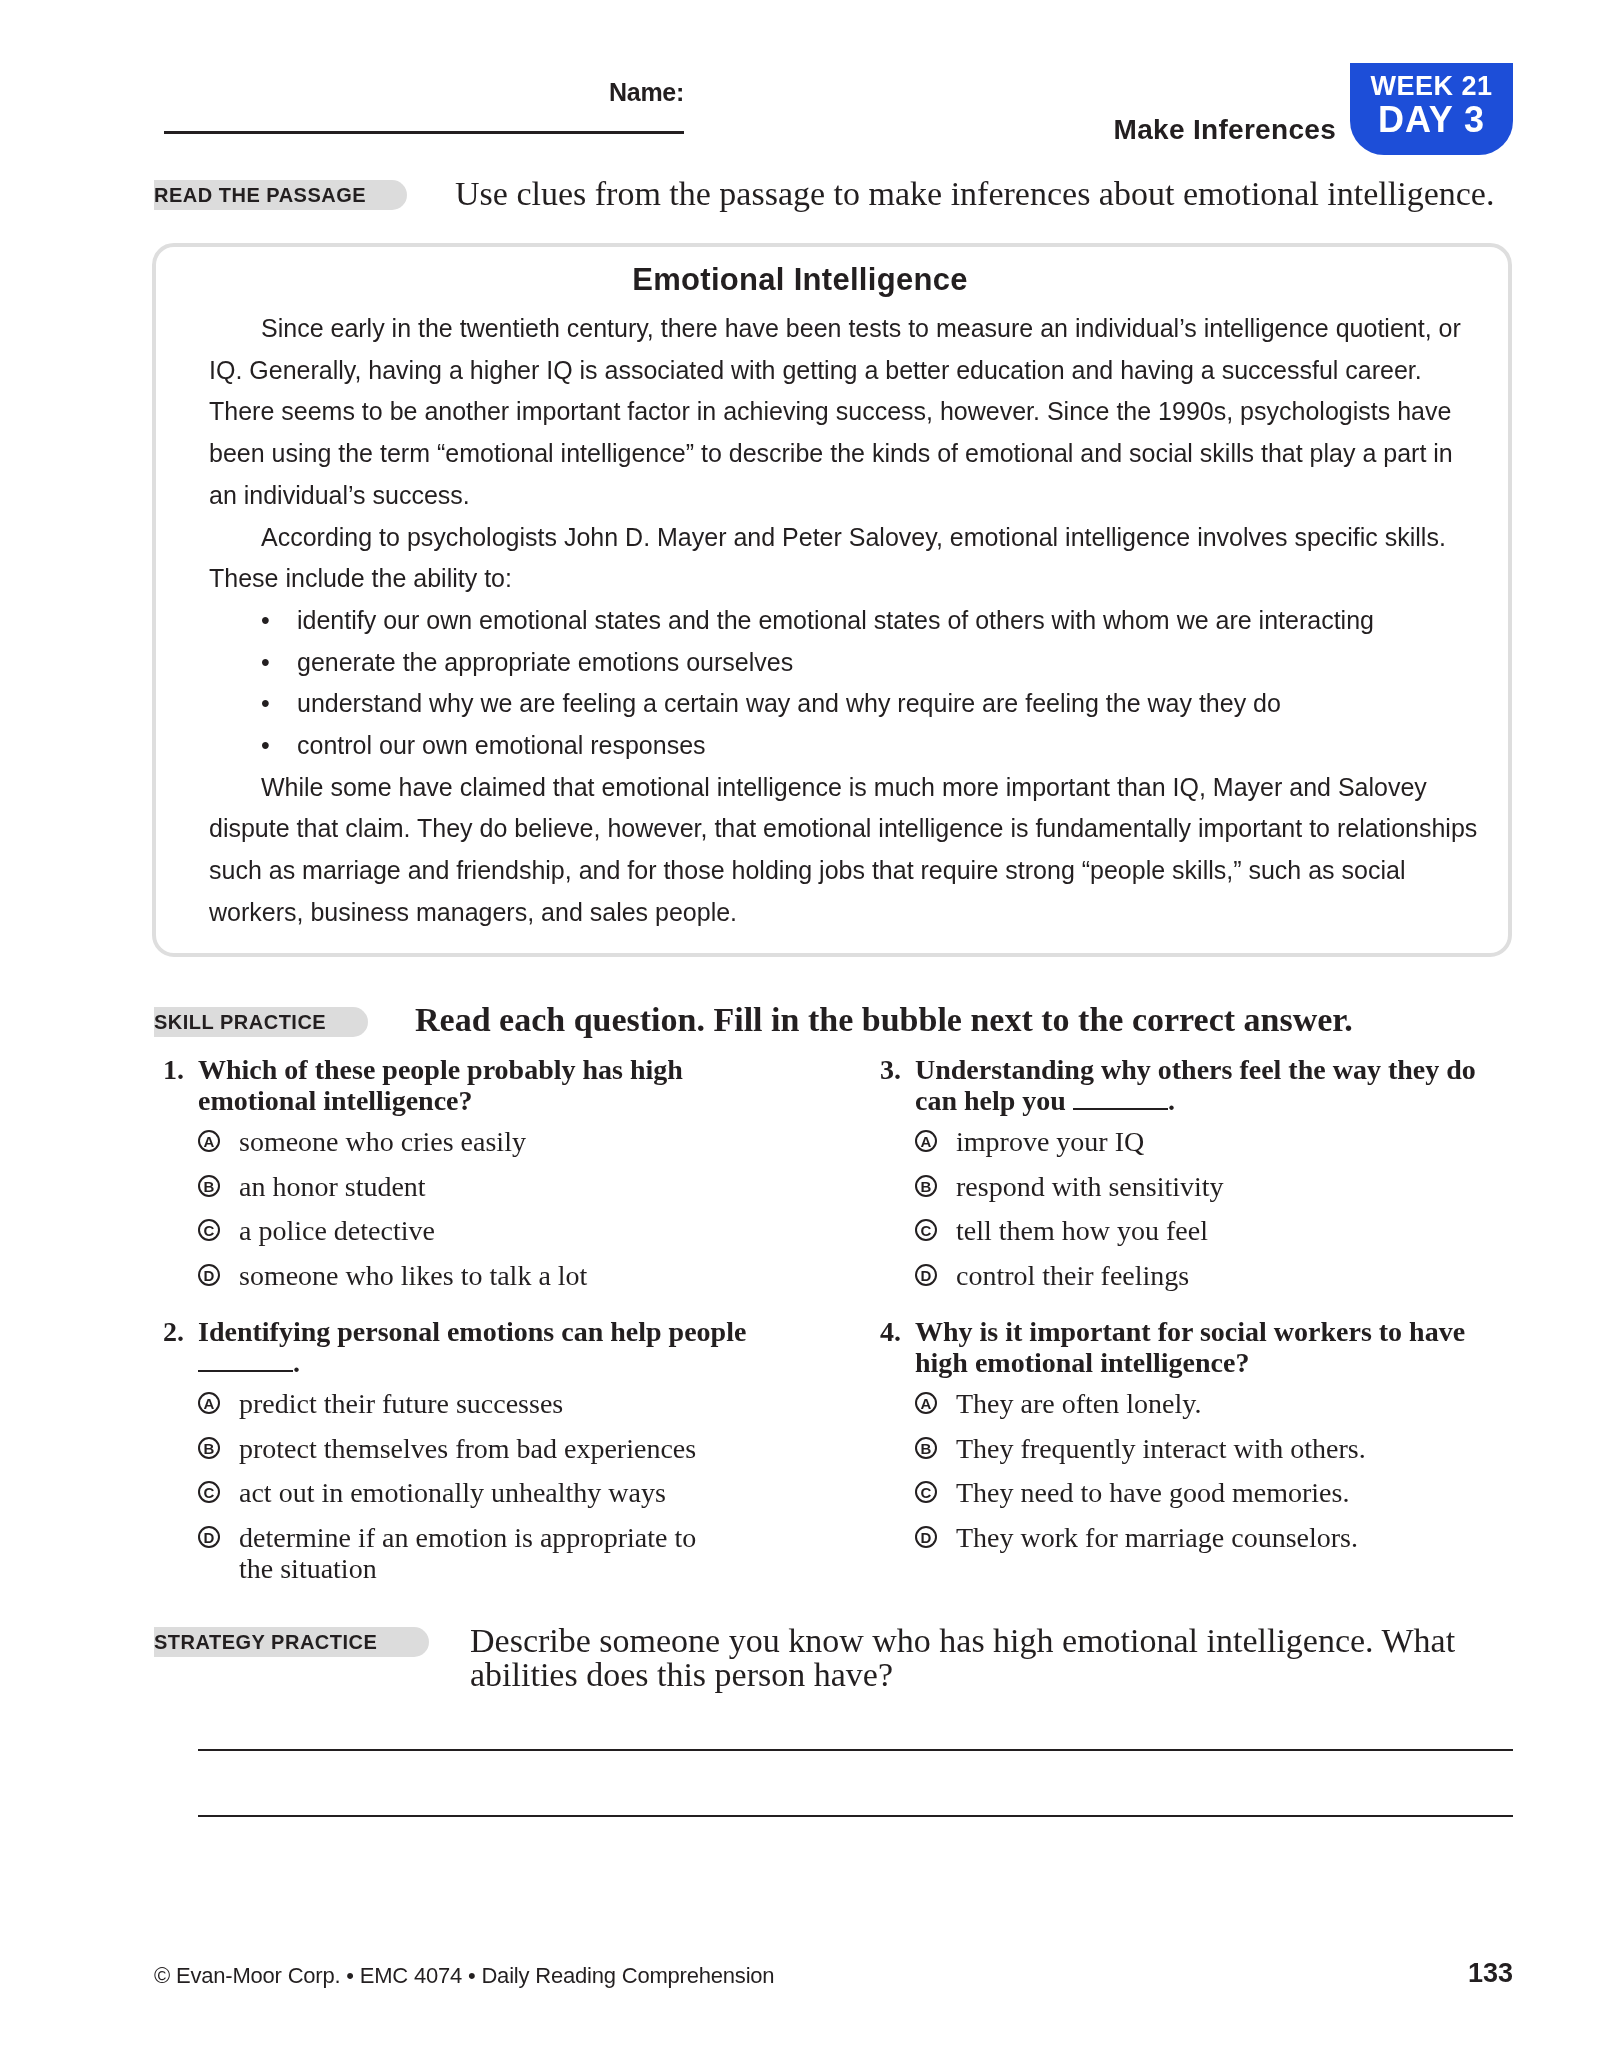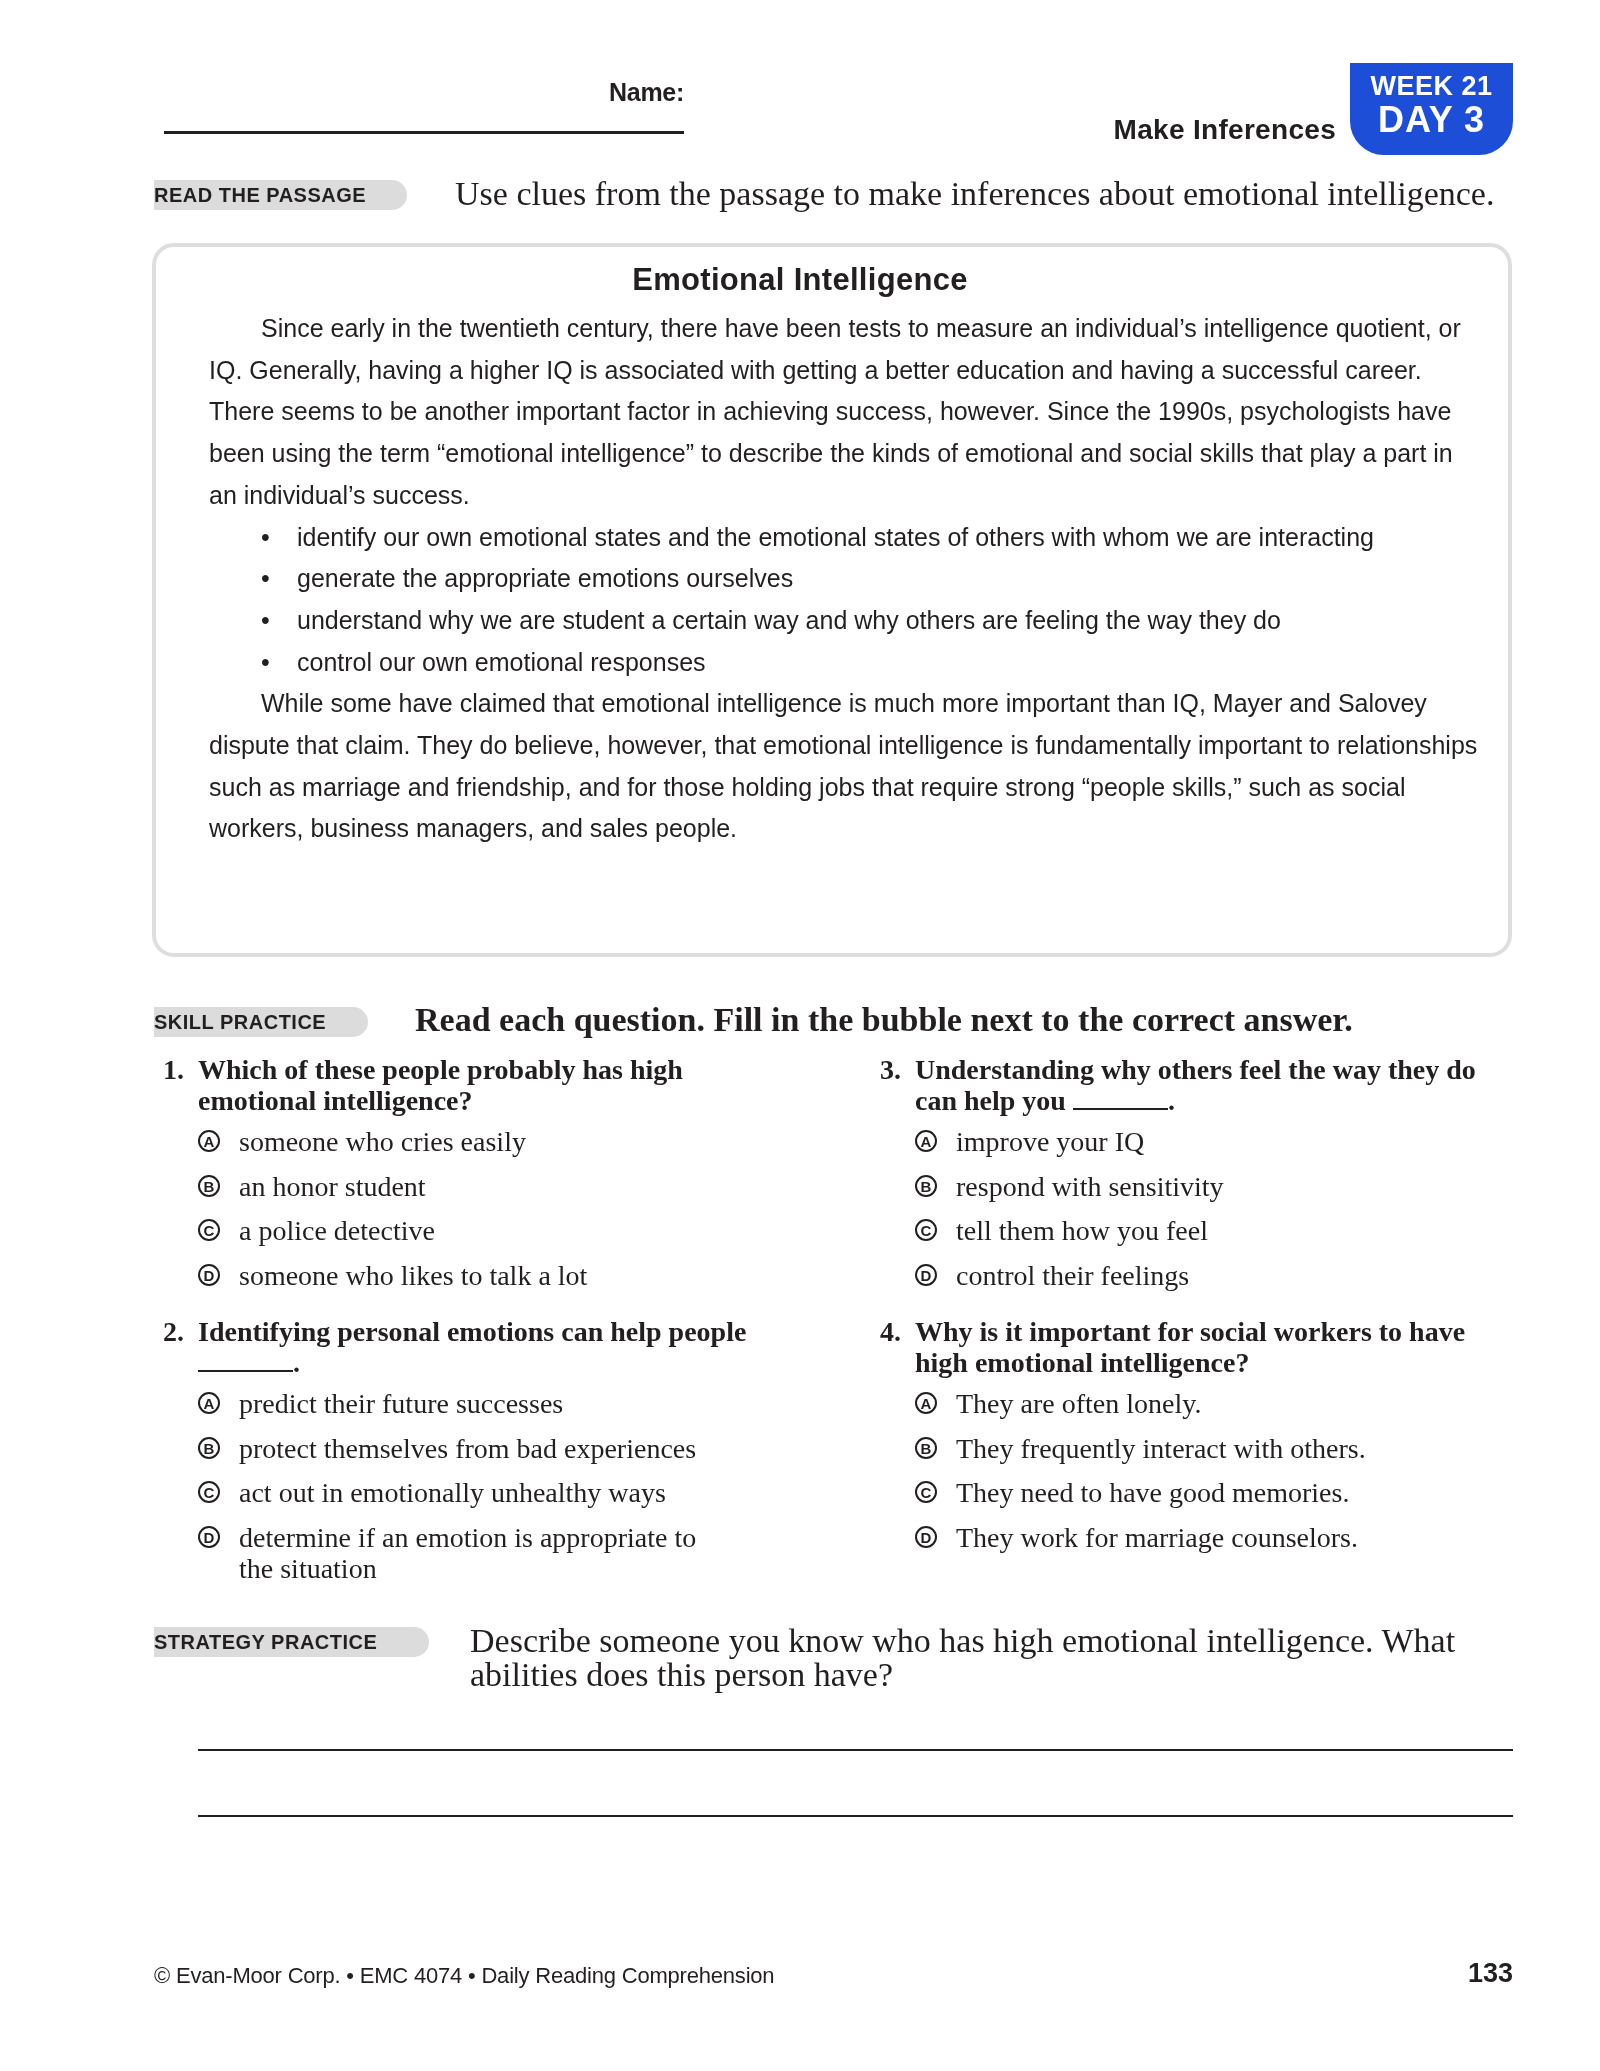--- a/index.html
+++ b/index.html
@@ -79,24 +79,25 @@
   <div class="day-line">DAY 3</div>
 </div>
 
 <div class="abs pill pill-read sans">READ THE PASSAGE</div>
 <div class="abs instr instr-read serif">Use clues from the passage to make inferences about emotional intelligence.</div>
 
 <div class="abs passage-box"></div>
 <div class="abs passage-title sans">Emotional Intelligence</div>
 <div class="abs passage-body sans">
   <p class="indent">Since early in the twentieth century, there have been tests to measure an individual’s intelligence quotient, or IQ. Generally, having a higher IQ is associated with getting a better education and having a successful career. There seems to be another important factor in achieving success, however. Since the 1990s, psychologists have been using the term “emotional intelligence” to describe the kinds of emotional and social skills that play a part in an individual’s success.</p>
+  <p class="indent">According to psychologists John D. Mayer and Peter Salovey, emotional intelligence involves specific skills. These include the ability to:</p>
   <ul class="bullets">
     <li><span class="dot">•</span><span>identify our own emotional states and the emotional states of others with whom we are interacting</span></li>
     <li><span class="dot">•</span><span>generate the appropriate emotions ourselves</span></li>
-    <li><span class="dot">•</span><span>understand why we are student a certain way and why others are feeling the way they do</span></li>
+    <li><span class="dot">•</span><span>understand why we are feeling a certain way and why require are feeling the way they do</span></li>
     <li><span class="dot">•</span><span>control our own emotional responses</span></li>
   </ul>
   <p class="indent">While some have claimed that emotional intelligence is much more important than IQ, Mayer and Salovey dispute that claim. They do believe, however, that emotional intelligence is fundamentally important to relationships such as marriage and friendship, and for those holding jobs that require strong “people skills,” such as social workers, business managers, and sales people.</p>
 </div>
 
 <div class="abs pill pill-skill sans">SKILL PRACTICE</div>
 <div class="abs instr instr-skill serif" style="font-weight:bold;">Read each question. Fill in the bubble next to the correct answer.</div>
 
 <div class="abs q q1 serif">
   <div class="q-head">

